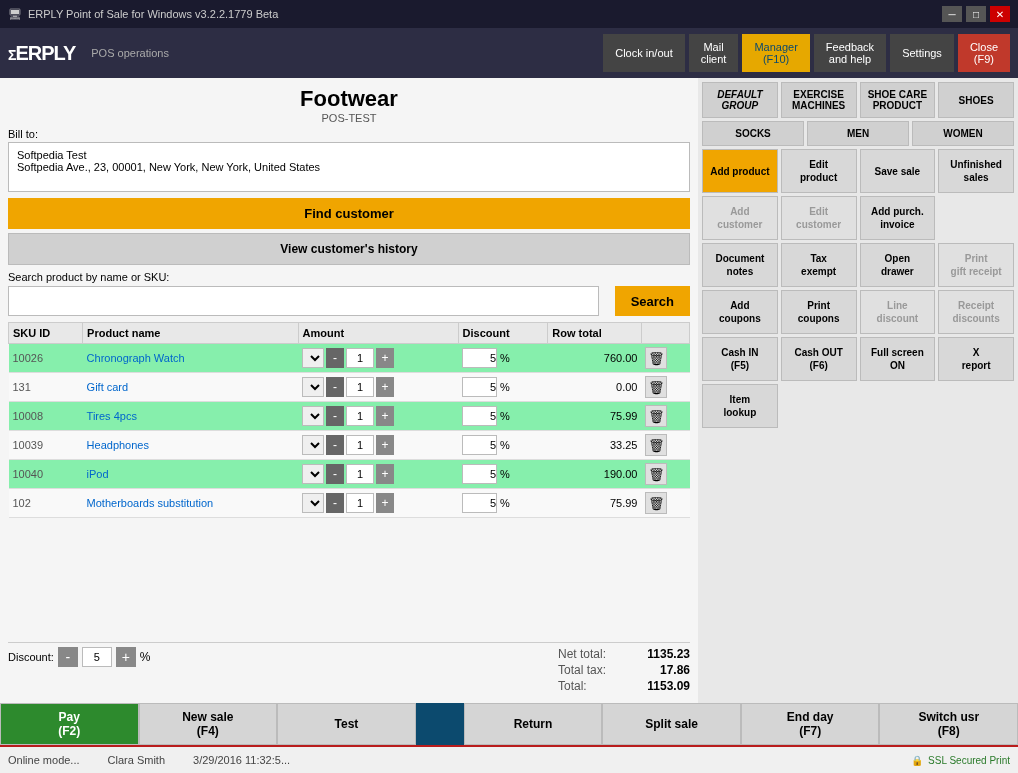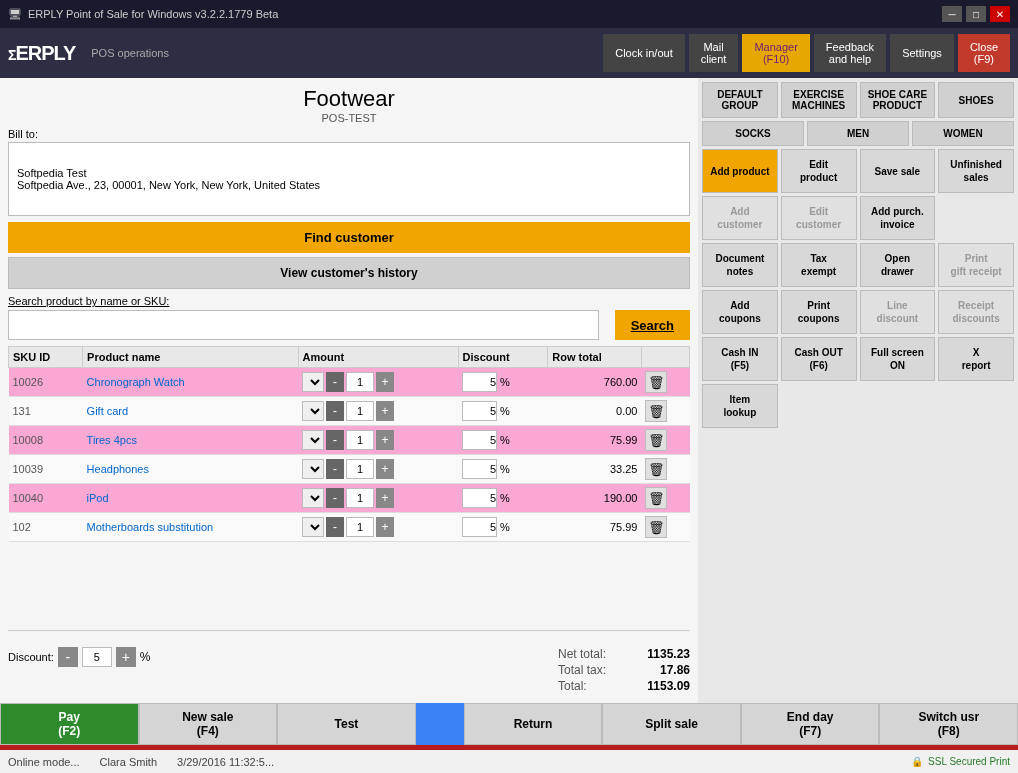--- a/index.html
+++ b/index.html
@@ -49,21 +49,21 @@
       height: 38px;
       padding: 0 12px;
       border: none;
       cursor: pointer;
       font-size: 11px;
       font-weight: 400;
       color: #fff;
       background: #444;
       margin-left: 4px;
     }
-    .nav-btn.active { background: #e6a800; color: #701a75; text-align: center; }
+    .nav-btn.active { background: #e6a800; color: #0c4a6e; text-align: center; }
     .nav-btn.close { background: #c0392b; }
 
     
     #main {
       display: flex;
       height: calc(773px - 28px - 50px - 42px - 28px);
     }
 
     
     #left-panel {
@@ -72,30 +72,30 @@
       flex-direction: column;
       padding: 8px;
       background: #f5f5f5;
     }
 
     
     #store-header {
       text-align: center;
       margin-bottom: 4px;
     }
-    #store-name { font-size: 22px; font-weight: normal; }
+    #store-name { font-size: 22px; font-weight: bold; }
     #store-sub { font-size: 11px; color: #555; }
 
     
     #bill-section { margin-bottom: 6px; }
     #bill-label { font-size: 11px; margin-bottom: 2px; }
     #bill-address {
       border: 1px solid #bbb;
       background: #fff;
-      padding: 24px 8px;
+      padding: 6px 8px;
       font-size: 11px;
       min-height: 50px;
     }
 
     
     #action-btns { display: flex; flex-direction: column; gap: 4px; margin-bottom: 6px; }
     .orange-btn {
       background: #f0a500;
       border: none;
       padding: 8px 12px;
@@ -107,21 +107,21 @@
     .gray-btn {
       background: #d0d0d0;
       border: 1px solid #bbb;
       padding: 8px 12px;
       font-size: 12px;
       font-weight: 600;
       cursor: pointer;
     }
 
     
-    #search-section { margin-bottom: 6px; text-decoration: underline; }
+    #search-section { margin-bottom: 6px; }
     #search-label { font-size: 11px; margin-bottom: 3px; }
     #search-row { display: flex; gap: 16px; }
     #search-input {
       flex: 1;
       height: 30px;
       border: 1px solid #bbb;
       padding: 0 6px;
       font-size: 12px;
     }
     #search-btn {
@@ -138,21 +138,21 @@
     #product-table { flex: 1; overflow-y: auto; }
     table { width: 100%; border-collapse: collapse; }
     thead th {
       background: #e8e8e8;
       border: 1px solid #ccc;
       padding: 4px 4px;
       font-size: 11px;
       font-weight: 600;
       text-align: left;
     }
-    tbody tr { border-bottom: 1px solid #ddd; background: #f9a8d4; }
+    tbody tr { border-bottom: 1px solid #ddd; background: #86efac; }
     tbody tr:nth-child(even) { background: #f9f9f9; }
     tbody td { padding: 3px 4px; font-size: 11px; vertical-align: middle; }
 
     .qty-ctrl { display: flex; align-items: center; gap: 2px; }
     .qty-btn {
       width: 18px; height: 20px;
       background: #666; color: #fff;
       border: none; cursor: pointer; font-size: 12px;
       display: flex; align-items: center; justify-content: center;
     }
@@ -175,21 +175,21 @@
     .row-total { text-align: right; min-width: 50px; }
     .sku-id { color: #555; }
     .prod-name { color: #0066cc; font-weight: 500; }
 
     
     #discount-totals {
       display: flex;
       justify-content: space-between;
       align-items: flex-start;
       margin-top: 6px;
-      padding-top: 16px;
+      padding-top: 4px;
       border-top: 1px solid #ccc;
     }
     #discount-row { display: flex; align-items: center; gap: 4px; }
     .disc-label { font-size: 11px; }
     .disc-stepper-btn {
       width: 20px; height: 20px;
       background: #888; color: #fff;
       border: none; cursor: pointer; font-size: 14px;
     }
     .disc-value {
@@ -243,47 +243,47 @@
       text-align: center;
       line-height: 1.3;
     }
     .act-btn.active-orange { background: #f0a500; color: #000; }
     .act-btn.disabled { color: #999; background: #e0e0e0; cursor: default; }
 
     
     #bottom-bar {
       height: 42px;
       display: flex;
-      background: #3b82f6;
+      background: #0c4a6e;
     }
     .bottom-btn {
       flex: 1;
       border: 1px solid #bbb;
       background: #d5d5d5;
       font-size: 12px;
       font-weight: bold;
       cursor: pointer;
       display: flex;
       flex-direction: column;
       align-items: center;
       justify-content: center;
       line-height: 1.2;
     }
     .bottom-btn.pay { background: #2d8a2d; color: #fff; }
 
     
     #statusbar {
       height: 28px;
       background: #f0f0f0;
-      border-top: 5px solid #b91c1c;
+      border-top: 2px solid #b91c1c;
       display: flex;
       align-items: center;
       padding: 0 8px;
       font-size: 11px;
-      gap: 20px;
+      gap: 28px;
     }
     .status-item { color: #444; }
     .ssl-badge {
       margin-left: auto;
       display: flex; align-items: center; gap: 4px;
       color: #2a7a2a;
       font-size: 10px;
     }
   </style>
 </head>
@@ -498,21 +498,21 @@
           <span class="total-label">Total:</span>
           <span class="total-value">1153.09</span>
         </div>
       </div>
     </div>
   </div>
 
   <div id="right-panel">
 
     <div id="category-top">
-    <button class="cat-btn" style="white-space: pre-line;">DEFAULT GROUP</button>
+    <button class="cat-btn" style="white-space: pre-line; font-style: italic;">DEFAULT GROUP</button>
         <button class="cat-btn" style="white-space: pre-line;">EXERCISE
 MACHINES</button>
         <button class="cat-btn" style="white-space: pre-line;">SHOE CARE
 PRODUCT</button>
         <button class="cat-btn" style="white-space: pre-line;">SHOES</button>
       </div>
     <div id="category-bottom">
     <button class="cat-btn">SOCKS</button>
         <button class="cat-btn">MEN</button>
         <button class="cat-btn">WOMEN</button>

